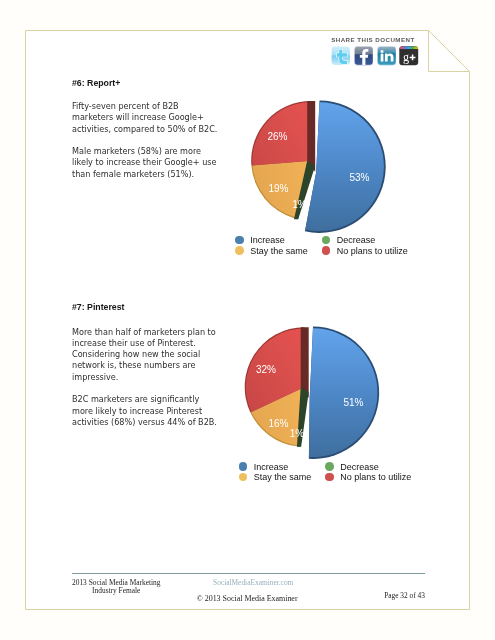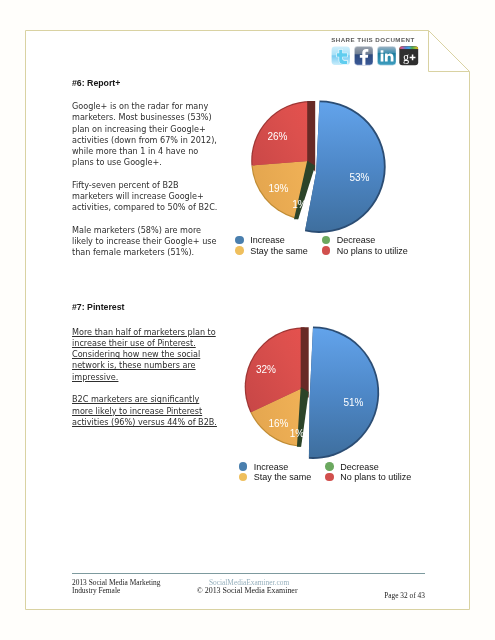--- a/index.html
+++ b/index.html
@@ -25,25 +25,25 @@
   .pielabel{font-family:"Liberation Sans",sans-serif;font-size:10px;fill:#ffffff;
       text-anchor:middle;dominant-baseline:middle;}
 
   .legend{position:absolute;font-family:"Liberation Sans",sans-serif;font-size:9px;color:#141414;}
   .litem{position:absolute;display:flex;align-items:center;white-space:nowrap;}
   .ldot{width:8.6px;height:8.6px;border-radius:50%;margin-right:6.2px;flex:0 0 auto;}
 
   .footer{position:absolute;left:72px;top:573px;width:353px;}
   .frule{height:1.2px;background:#7d9a9e;width:100%;}
   .frow{position:relative;height:22px;font-family:"Liberation Serif",serif;font-size:7.4px;color:#1d1d1d;}
-  .frow div{position:absolute;line-height:8.6px;}
+  .frow div{position:absolute;line-height:8.6px;text-align:center;}
   .fl{left:0;top:4.5px;}
   .fc{left:136.9px;top:4.5px;}
   .fc .link{color:#96b0bd;}
-  .fc .copy{font-size:7.95px;margin-left:-12.2px;}
+  .fc .copy{font-size:7.95px;margin-left:-12.2px;margin-top:8px;}
   .fr{right:0;top:18px;text-align:right;}
 </style>
 </head>
 <body>
 
 <div id="root">
 
   <svg class="border-layer" width="495" height="640" viewBox="0 0 495 640">
     <path d="M25.5 30.5 H428.5 L469.5 71.5 V609.5 H25.5 Z" fill="#ffffff" stroke="#d9d2a2" stroke-width="1"></path>
     <path d="M428.5 30.5 V71.5 H469.5" fill="none" stroke="#d9d2a2" stroke-width="1"></path>
@@ -114,29 +114,28 @@
         <rect x="1" y="1" width="62" height="9" fill="url(#gpg)" clip-path="url(#gpc)"></rect>
         <text x="23" y="49" font-family="Liberation Serif, serif" font-size="40" fill="#ffffff" text-anchor="middle">g</text>
         <path d="M42 28h5v7h7v5h-7v7h-5v-7h-7v-5h7z" fill="#ffffff"></path>
       </svg>
 
     </div>
   </div>
 
   <div class="heading" style="left:72px;top:77.5px;">#6: Report+</div>
   <div class="body" style="left:72px;top:101px;">
-    <p class="para">Google+ is on the radar for many marketers. Most businesses (53%) plan on increasing their Google+ activities (down from 67% in 2012), while more than 1 in 4 have no plans to use Google+.</p>
     <p class="para">Fifty-seven percent of B2B marketers will increase Google+ activities, compared to 50% of B2C.</p>
     <p class="para">Male marketers (58%) are more likely to increase their Google+ use than female marketers (51%).</p>
   </div>
 
   <div class="heading" style="left:72px;top:301.5px;">#7: Pinterest</div>
-  <div class="body" style="left:72px;top:326.7px;text-decoration:underline;">
+  <div class="body" style="left:72px;top:326.7px;">
     <p class="para">More than half of marketers plan to increase their use of Pinterest. Considering how new the social network is, these numbers are impressive.</p>
-    <p class="para">B2C marketers are significantly more likely to increase Pinterest activities (96%) versus 44% of B2B.</p>
+    <p class="para">B2C marketers are significantly more likely to increase Pinterest activities (68%) versus 44% of B2B.</p>
   </div>
 
   <svg id="charts" class="border-layer" width="495" height="640" viewBox="0 0 495 640">
       <defs>
         <linearGradient id="pg0_0" gradientUnits="userSpaceOnUse" x1="319.50" y1="100.50" x2="319.50" y2="232.90">
           <stop offset="0" stop-color="#63a4ec"></stop>
           <stop offset="0.5" stop-color="#4e88c8"></stop>
           <stop offset="1" stop-color="#3e6e9d"></stop>
         </linearGradient>
         <linearGradient id="pg0_1" gradientUnits="userSpaceOnUse" x1="322.73" y1="102.16" x2="299.27" y2="219.44">

